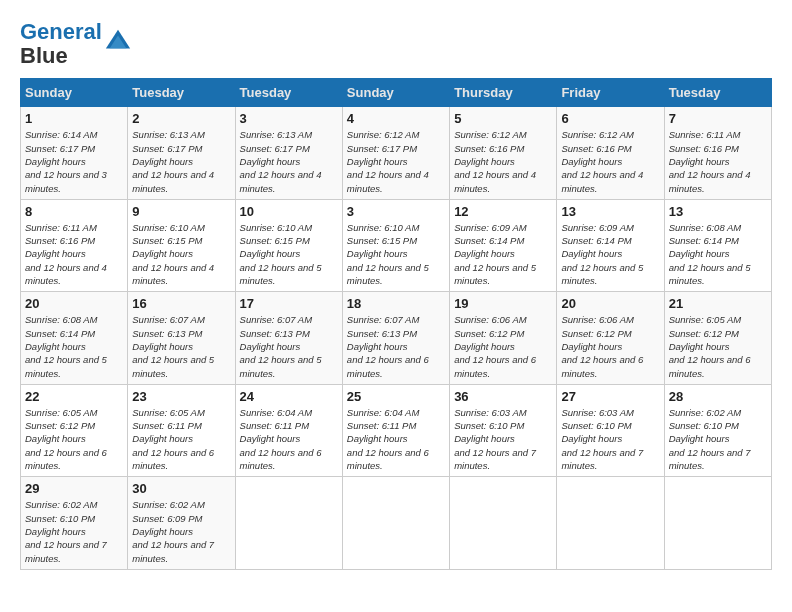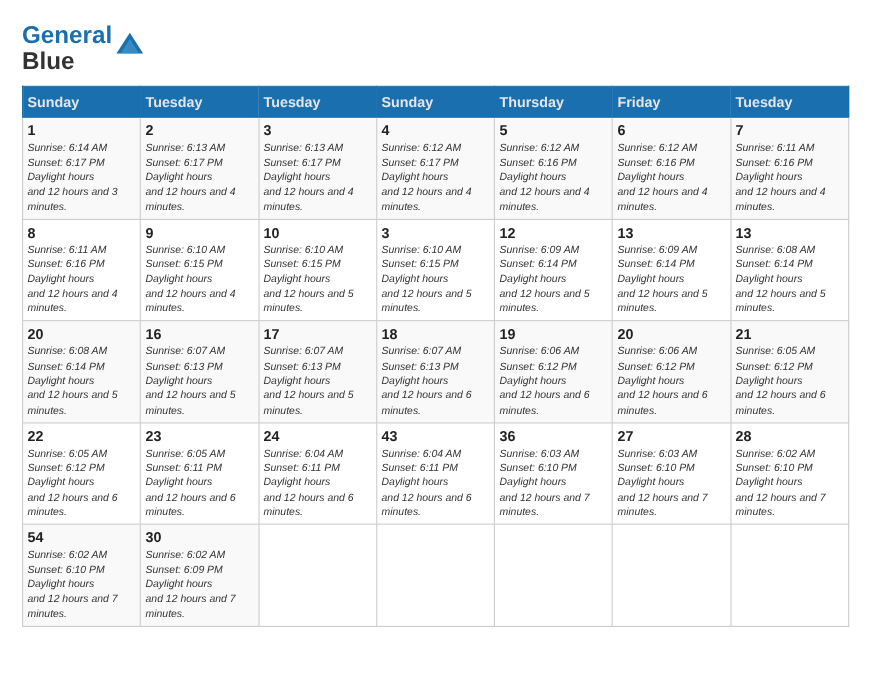--- a/index.html
+++ b/index.html
@@ -336,21 +336,21 @@
         <td>
           <span class="day-num">24</span>
         <div class="day-info">
           Sunrise: 6:04 AM<br>
           Sunset: 6:11 PM<br>
           Daylight hours<br>
           and 12 hours and 6 minutes.
         </div>
         </td>
         <td>
-          <span class="day-num">43</span>
+          <span class="day-num">25</span>
         <div class="day-info">
           Sunrise: 6:04 AM<br>
           Sunset: 6:11 PM<br>
           Daylight hours<br>
           and 12 hours and 6 minutes.
         </div>
         </td>
         <td>
           <span class="day-num">36</span>
         <div class="day-info">
@@ -374,21 +374,21 @@
         <div class="day-info">
           Sunrise: 6:02 AM<br>
           Sunset: 6:10 PM<br>
           Daylight hours<br>
           and 12 hours and 7 minutes.
         </div>
         </td>
       </tr>
       <tr>
         <td>
-          <span class="day-num">54</span>
+          <span class="day-num">29</span>
         <div class="day-info">
           Sunrise: 6:02 AM<br>
           Sunset: 6:10 PM<br>
           Daylight hours<br>
           and 12 hours and 7 minutes.
         </div>
         </td>
         <td>
           <span class="day-num">30</span>
         <div class="day-info">

